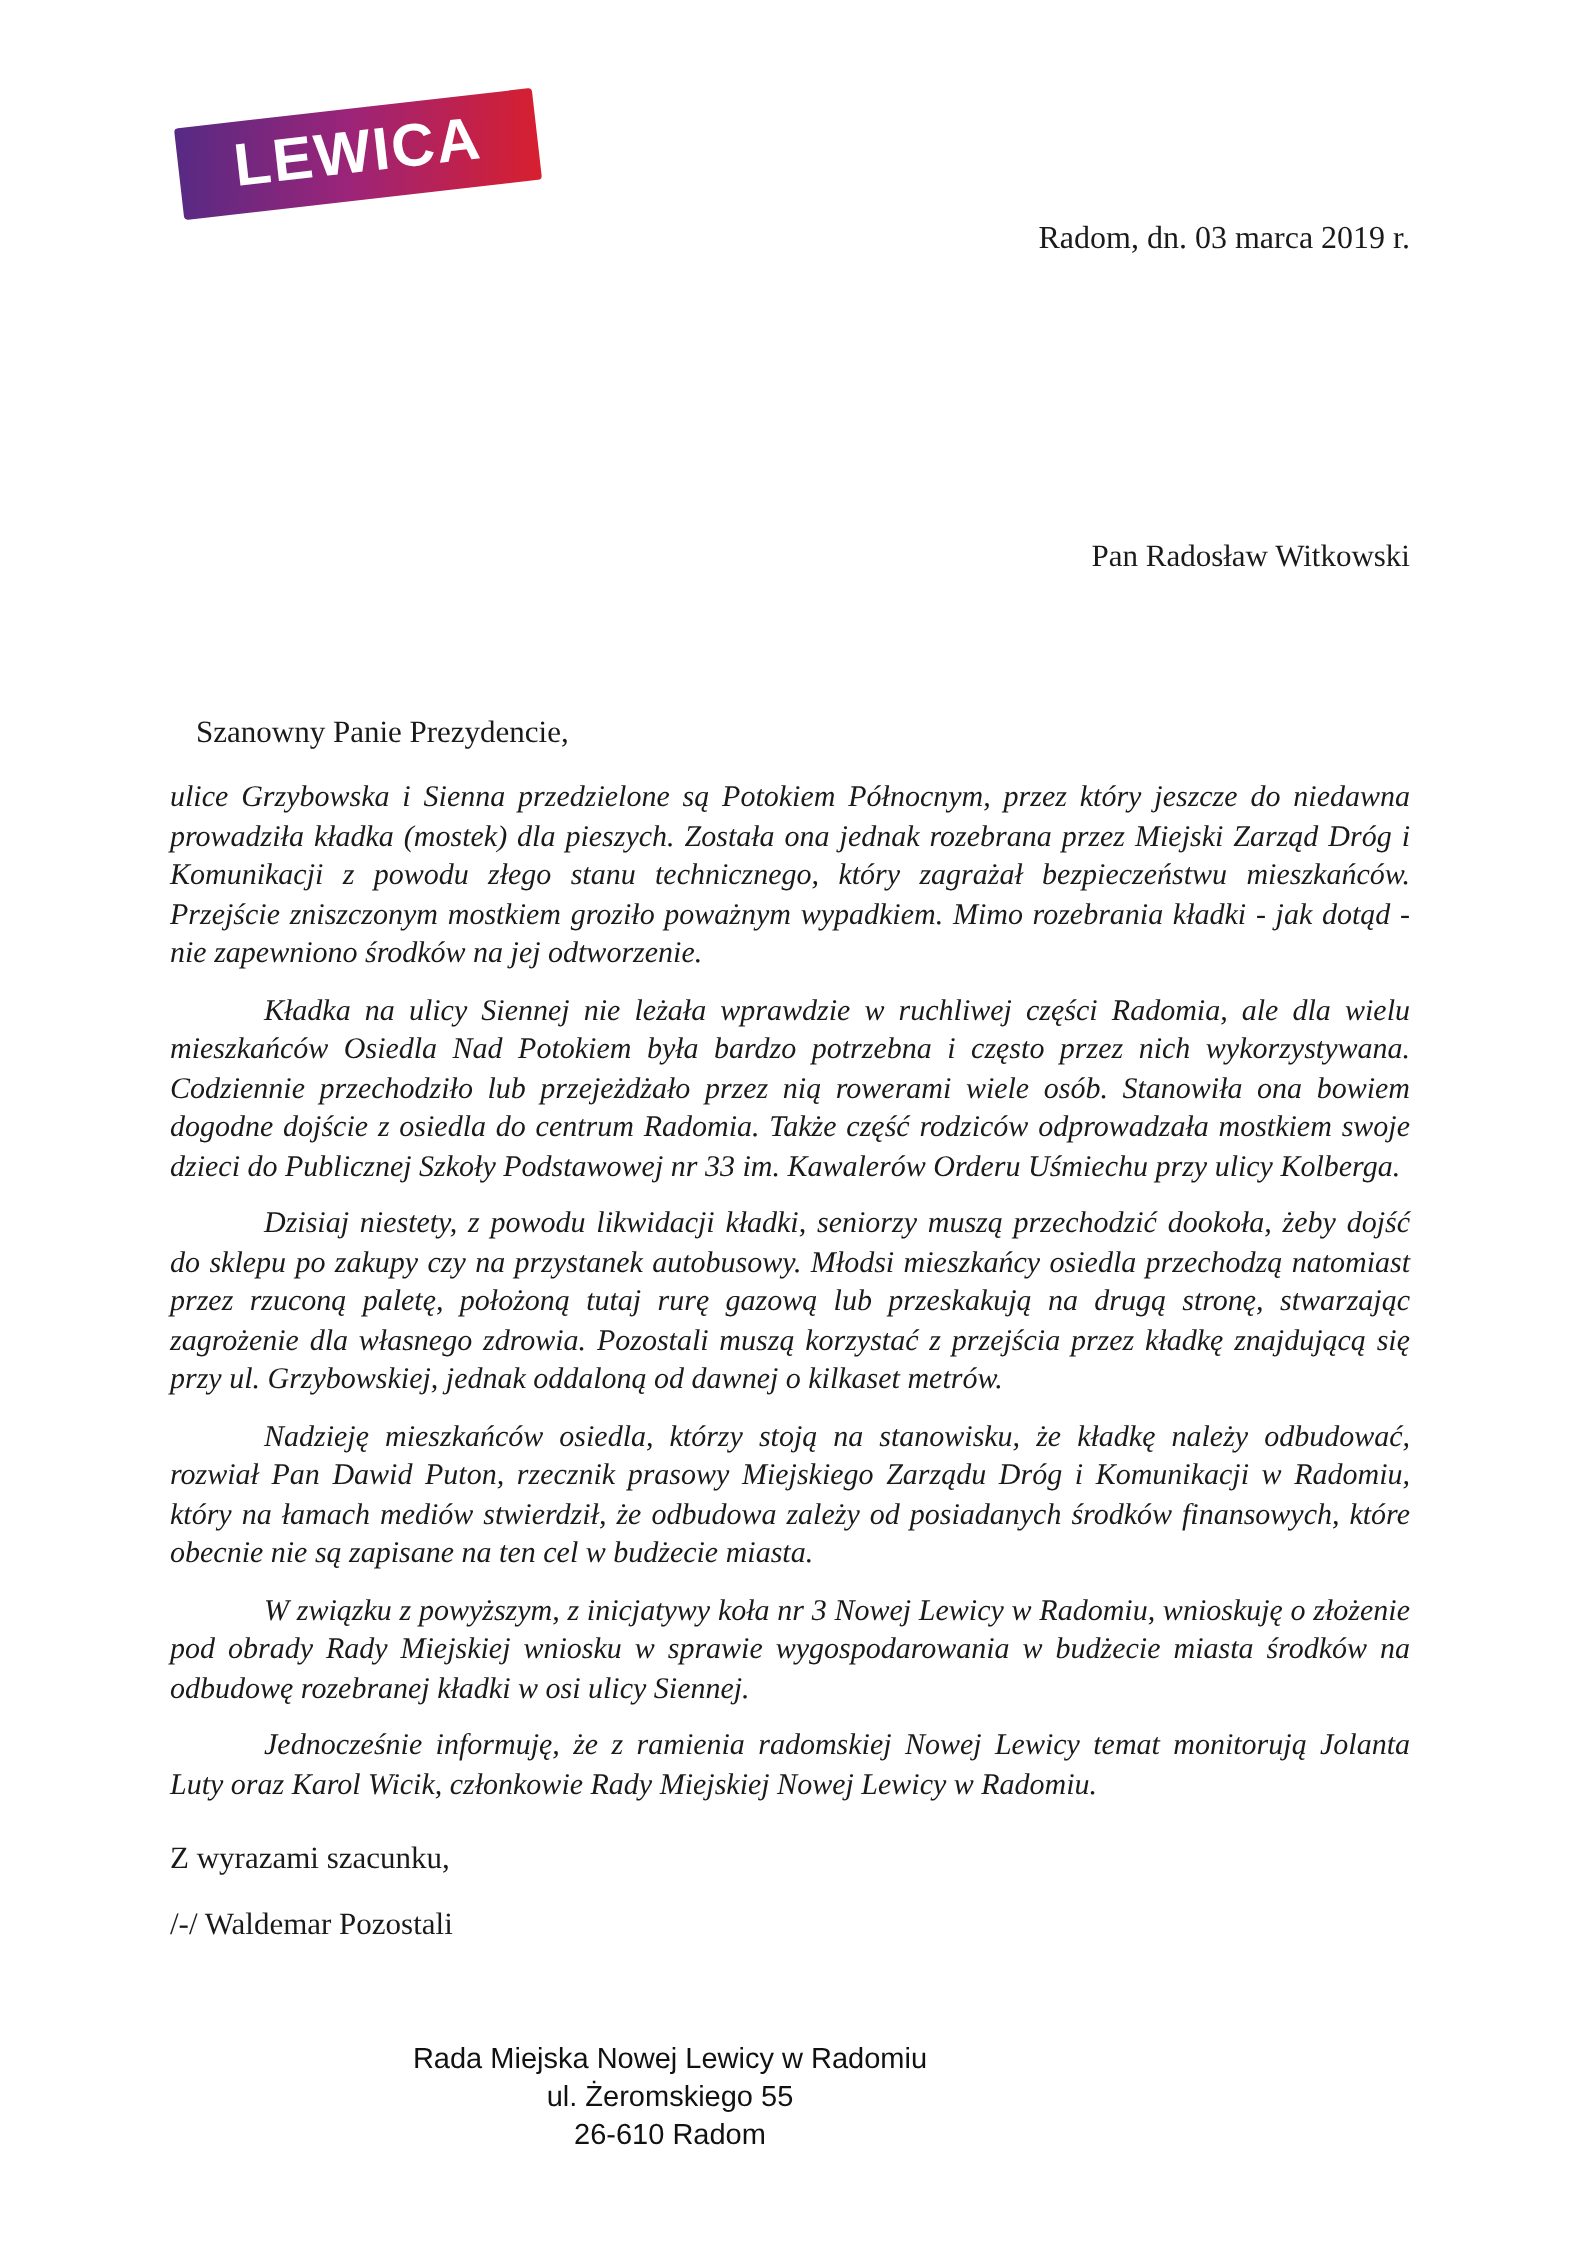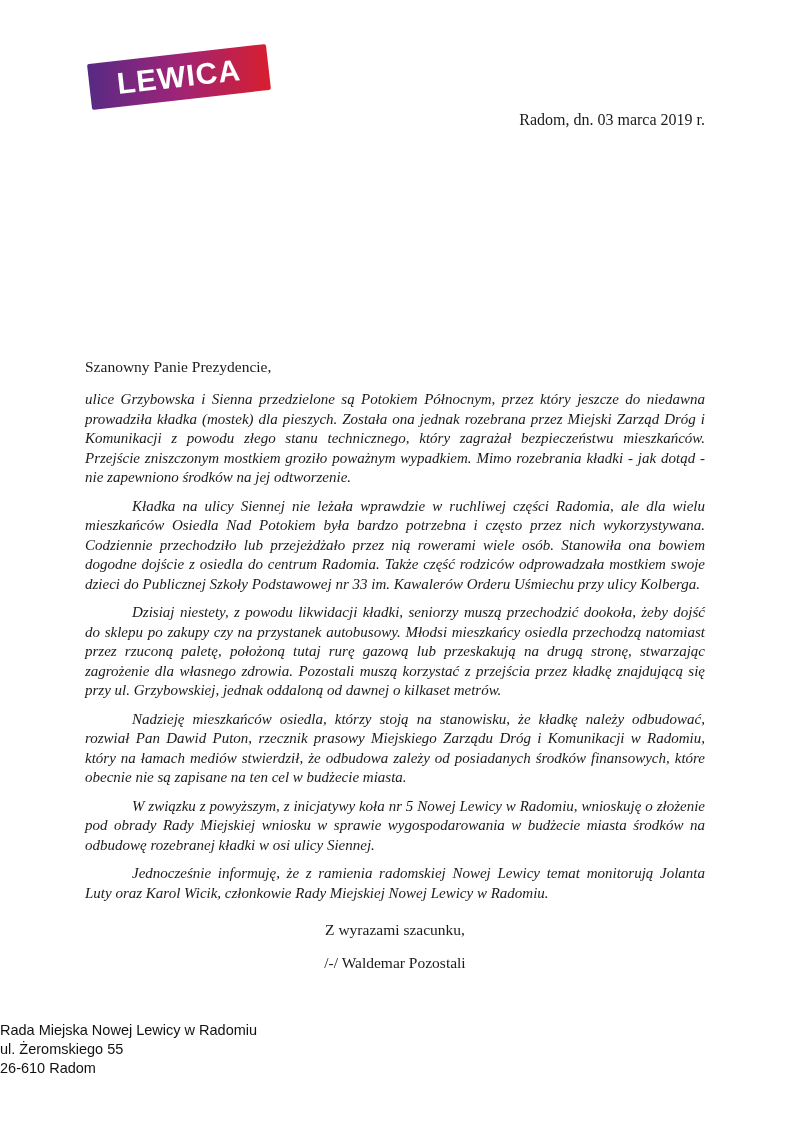--- a/index.html
+++ b/index.html
@@ -78,49 +78,49 @@
 
   
   .letter-body {
     position: absolute;
     top: 357px;
     left: 85px;
     width: 620px;
     font-size: 15px;
   }
   .salutation {
-    margin: 0 0 14px 0;
+    margin: 0 0 14px 13px;
     font-size: 15.5px;
     line-height: 19px;
     text-align: left;
   }
   .para {
     margin: 0 0 9px 0;
     line-height: 19.5px;
     text-align: justify;
     text-indent: 47px;
     font-style: italic;
   }
   .para.no-indent {
     text-indent: 0;
   }
   .closing {
     margin-top: 10px;
-    text-align: center;
+    text-align: left;
     font-size: 15.5px;
     line-height: 33px;
   }
 
   
   .footer {
     position: absolute;
     top: 1021px;
     left: 0;
     width: 670px;
-    text-align: left;
+    text-align: center;
     font-family: "Liberation Sans", sans-serif;
     font-size: 14.5px;
     line-height: 19px;
     color: #111111;
   }
 </style>
 </head>
 <body>
 
 <div class="page" style="color: rgb(26, 26, 26);">
@@ -128,29 +128,30 @@
   <div class="logo-wrap">
     <div class="logo-banner" id="logo-banner" style="background: linear-gradient(97deg, rgb(86, 42, 132) 0%, rgb(156, 36, 120) 48%, rgb(216, 31, 46) 100%);">
       <span class="logo-text" style="color: rgb(255, 255, 255);">LEWICA</span>
     </div>
   </div>
 
   <div class="date-line">Radom, dn. 03 marca 2019 r.</div>
 
 
   <div class="recipient">
+    <div>Pan Radosław Witkowski</div>
   </div>
 
   <div class="letter-body">
     <p class="salutation">Szanowny Panie Prezydencie,</p>
     <p class="para no-indent">ulice Grzybowska i Sienna przedzielone są Potokiem Północnym, przez który jeszcze do niedawna prowadziła kładka (mostek) dla pieszych. Została ona jednak rozebrana przez Miejski Zarząd Dróg i Komunikacji z powodu złego stanu technicznego, który zagrażał bezpieczeństwu mieszkańców. Przejście zniszczonym mostkiem groziło poważnym wypadkiem. Mimo rozebrania kładki - jak dotąd - nie zapewniono środków na jej odtworzenie.</p>
     <p class="para">Kładka na ulicy Siennej nie leżała wprawdzie w ruchliwej części Radomia, ale dla wielu mieszkańców Osiedla Nad Potokiem była bardzo potrzebna i często przez nich wykorzystywana. Codziennie przechodziło lub przejeżdżało przez nią rowerami wiele osób. Stanowiła ona bowiem dogodne dojście z osiedla do centrum Radomia. Także część rodziców odprowadzała mostkiem swoje dzieci do Publicznej Szkoły Podstawowej nr 33 im. Kawalerów Orderu Uśmiechu przy ulicy Kolberga.</p>
     <p class="para">Dzisiaj niestety, z powodu likwidacji kładki, seniorzy muszą przechodzić dookoła, żeby dojść do sklepu po zakupy czy na przystanek autobusowy. Młodsi mieszkańcy osiedla przechodzą natomiast przez rzuconą paletę, położoną tutaj rurę gazową lub przeskakują na drugą stronę, stwarzając zagrożenie dla własnego zdrowia. Pozostali muszą korzystać z przejścia przez kładkę znajdującą się przy ul. Grzybowskiej, jednak oddaloną od dawnej o kilkaset metrów.</p>
     <p class="para">Nadzieję mieszkańców osiedla, którzy stoją na stanowisku, że kładkę należy odbudować, rozwiał Pan Dawid Puton, rzecznik prasowy Miejskiego Zarządu Dróg i Komunikacji w Radomiu,  który na łamach mediów stwierdził, że odbudowa zależy od posiadanych środków finansowych,  które obecnie nie są zapisane na ten cel w budżecie miasta.</p>
-    <p class="para">W związku z powyższym, z inicjatywy koła nr 5 Nowej Lewicy w Radomiu, wnioskuję o  złożenie pod obrady Rady Miejskiej wniosku w sprawie wygospodarowania w budżecie miasta środków na odbudowę  rozebranej  kładki w osi ulicy Siennej.</p>
+    <p class="para">W związku z powyższym, z inicjatywy koła nr 3 Nowej Lewicy w Radomiu, wnioskuję o  złożenie pod obrady Rady Miejskiej wniosku w sprawie wygospodarowania w budżecie miasta środków na odbudowę  rozebranej  kładki w osi ulicy Siennej.</p>
     <p class="para">Jednocześnie  informuję, że z ramienia radomskiej Nowej Lewicy temat monitorują Jolanta Luty oraz  Karol Wicik, członkowie Rady Miejskiej Nowej Lewicy w Radomiu.</p>
     <div class="closing">
       <div>Z wyrazami szacunku,</div>
       <div>/-/ Waldemar Pozostali</div>
     </div>
   </div>
 
   <div class="footer">
     <div>Rada Miejska Nowej Lewicy w Radomiu</div>
     <div>ul. Żeromskiego 55</div>

